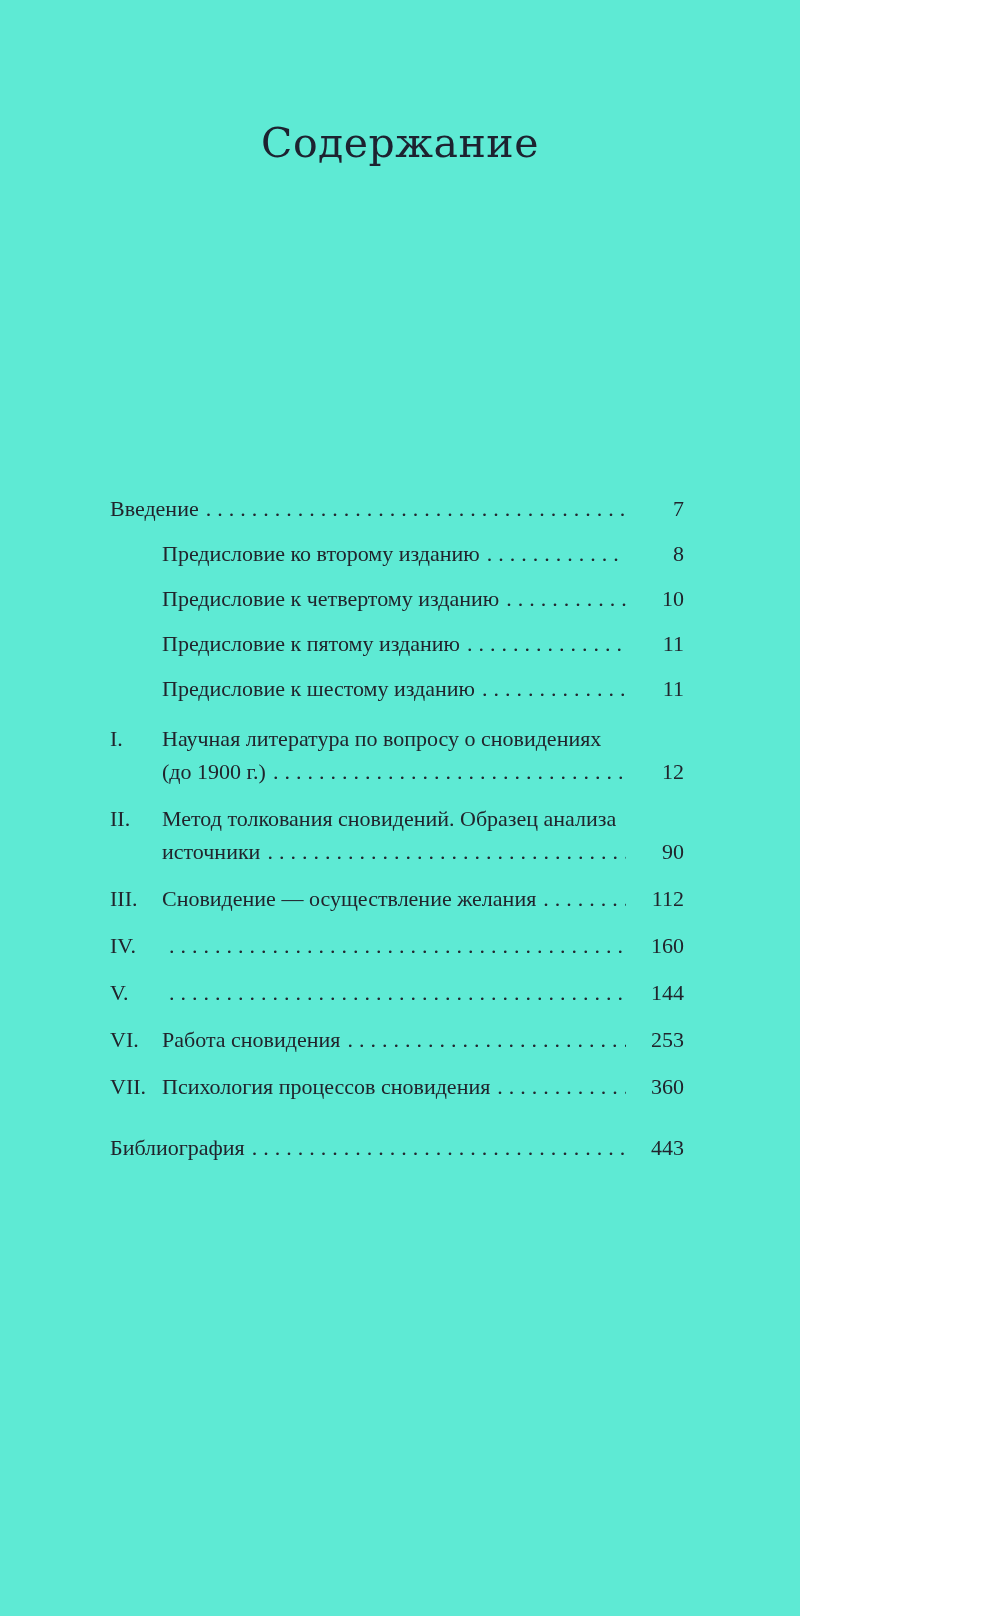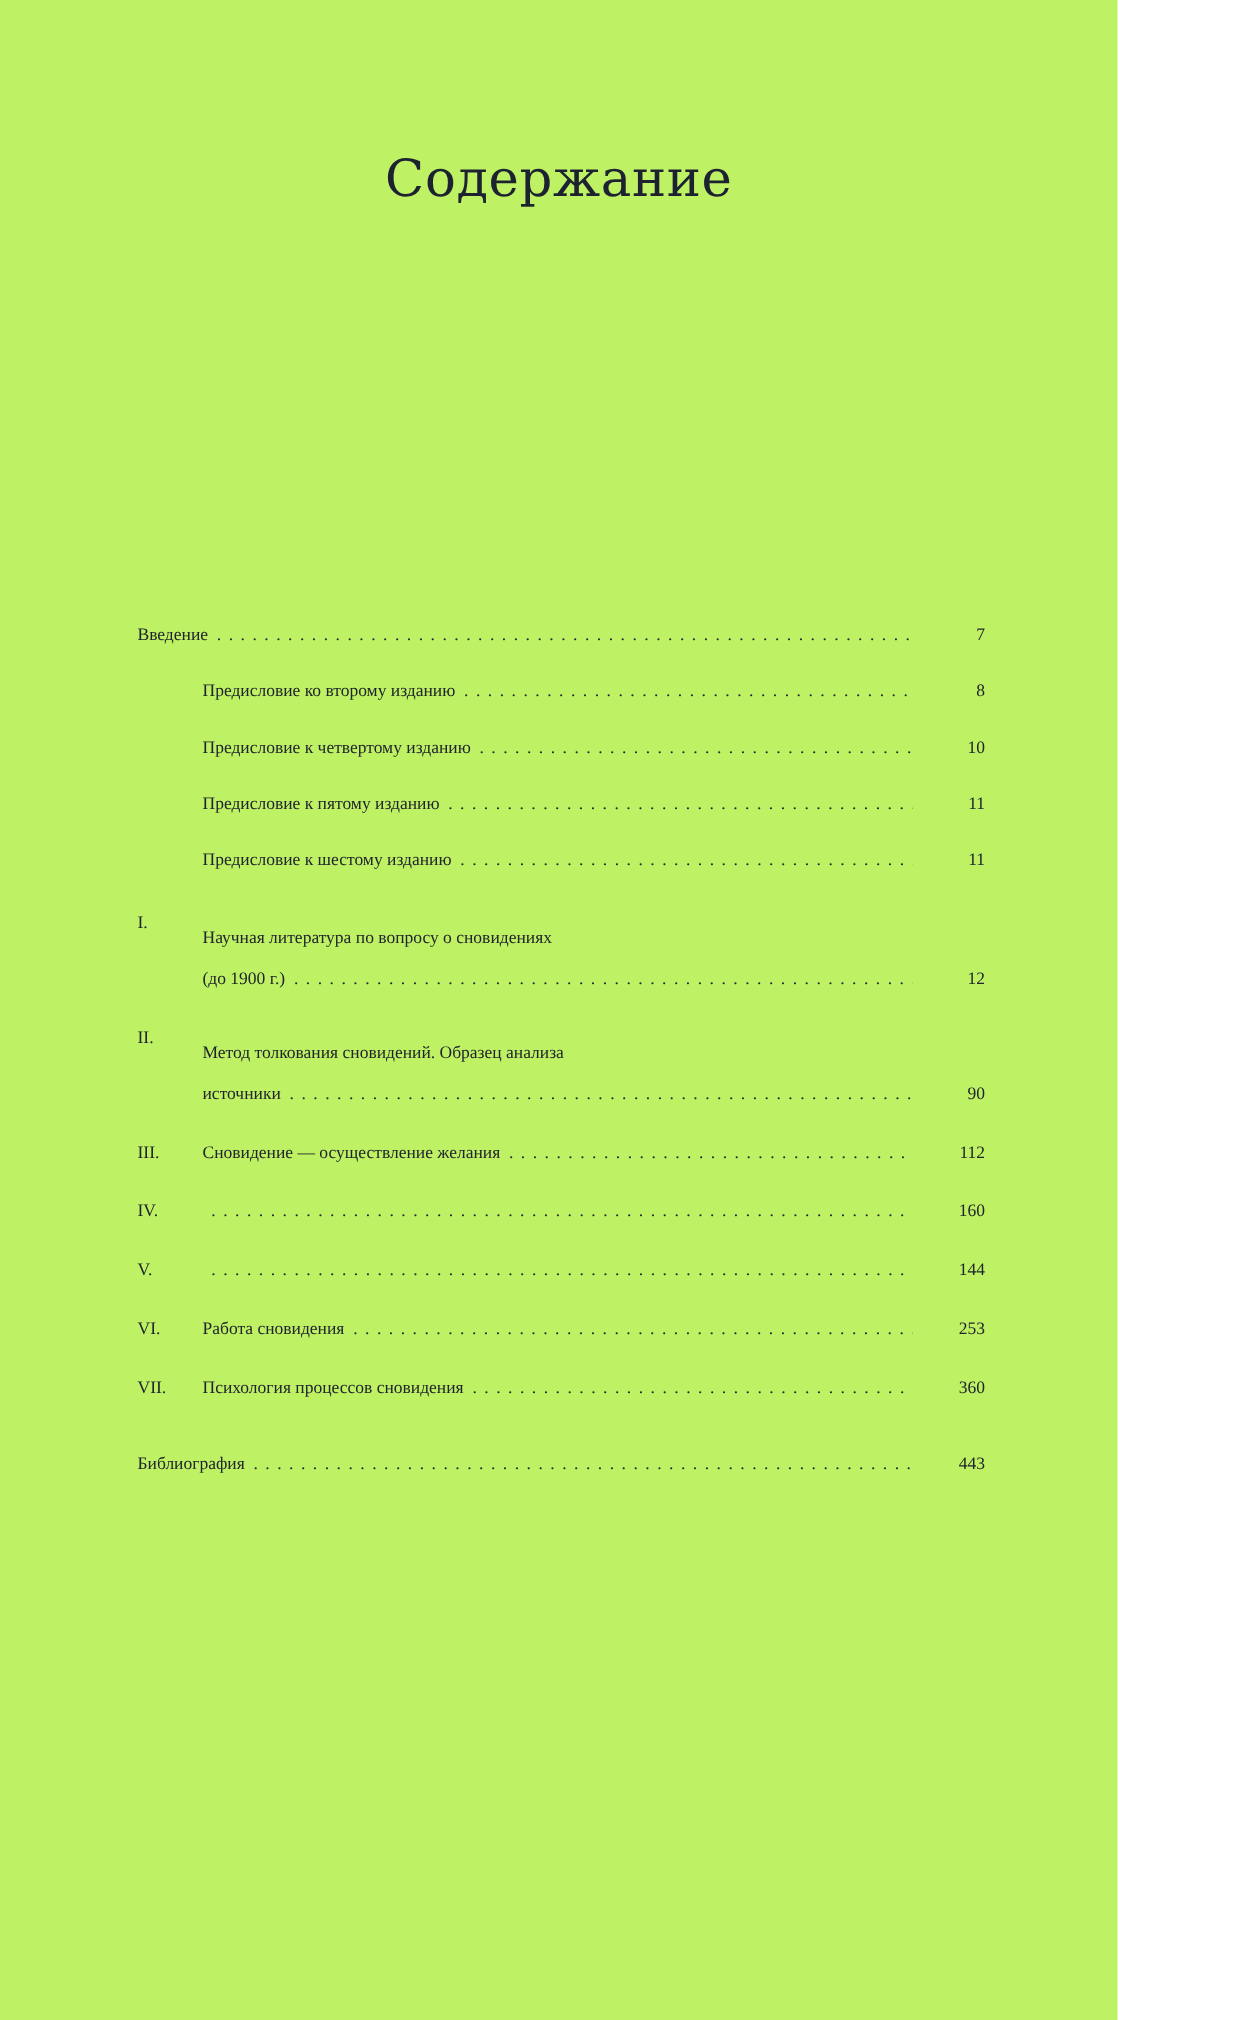--- a/index.html
+++ b/index.html
@@ -2,65 +2,65 @@
 <html lang="ru"><head>
 <meta charset="utf-8">
 <style>
   html, body {
     margin: 0;
     padding: 0;
     background: #ffffff;
   }
   .page {
     position: relative;
-    width: 894px;
+    width: 800px;
     height: 1616px;
-    background: #bef264;
+    background: #5eead4;
     color: #21242c;
     font-family: "Liberation Serif", "DejaVu Serif", serif;
     overflow: hidden;
   }
   .title {
     position: absolute;
     top: 119px;
     left: 0;
     right: 0;
     text-align: center;
     font-size: 41px;
     font-family: "DejaVu Serif", "Liberation Serif", serif;
     letter-spacing: 0.5px;
     color: #1d2230;
   }
   .toc {
     position: absolute;
     left: 110px;
-    right: 106px;
+    right: 116px;
     top: 492px;
-    font-size: 14px;
+    font-size: 22px;
     line-height: 33px;
   }
   .entry {
     display: flex;
     align-items: flex-start;
   }
   .entry.sub { padding-left: 52px; margin-top: 12px; }
   .entry.chapter { margin-top: 14px; }
   .entry.chapter-first { margin-top: 17px; }
   .entry.biblio { margin-top: 28px; }
   .num {
     width: 52px;
     flex: none;
   }
   .body {
     flex: 1;
     min-width: 0;
     display: flex;
     flex-direction: column;
   }
-  .line { white-space: nowrap; margin-top: 12px; }
+  .line { white-space: nowrap; }
   .last {
     display: flex;
     align-items: baseline;
     width: 100%;
   }
   .txt { flex: none; white-space: nowrap; }
   .leader {
     flex: 1;
     overflow: hidden;
     white-space: nowrap;

